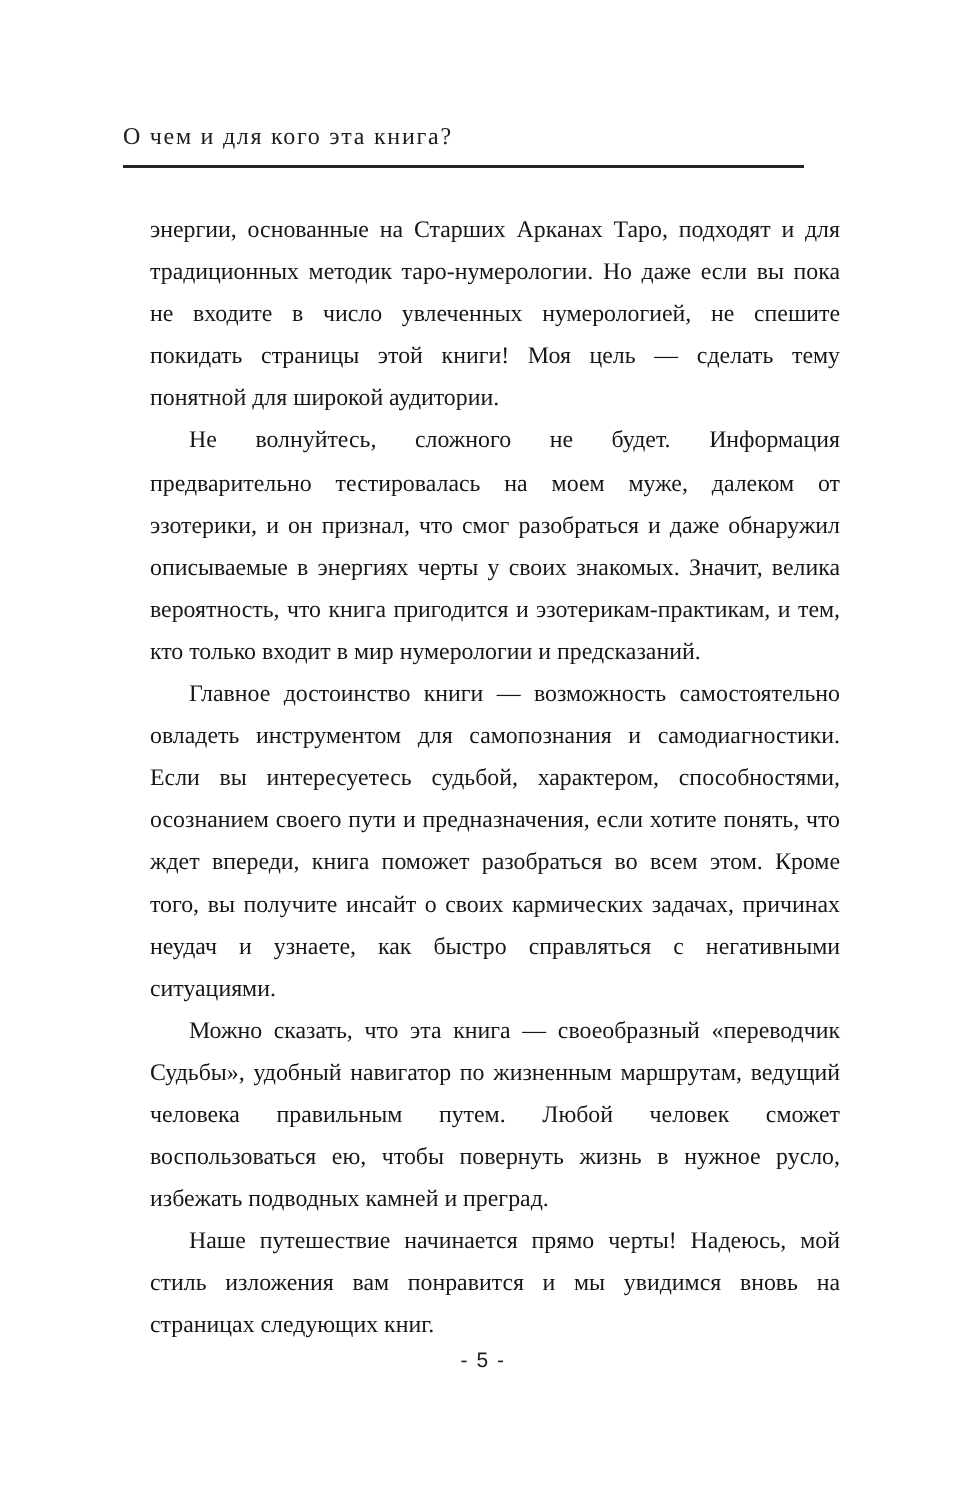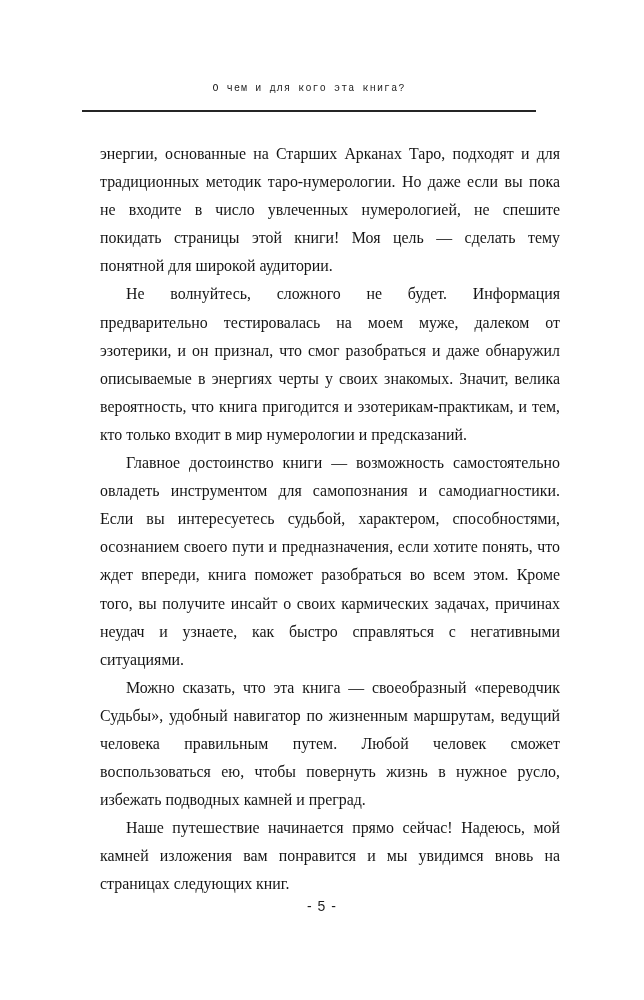--- a/index.html
+++ b/index.html
@@ -16,23 +16,22 @@
     overflow: hidden;
     box-sizing: border-box;
   }
 
   
   .running-head {
     position: absolute;
     left: 82px;
     right: 108px;
     top: 83px;
-    text-align: center;
-    font-family: Liberation Mono, monospace;
-    font-size: 10px;
+    font-family: Liberation Serif, serif;
+    font-size: 16px;
     font-weight: 400;
     letter-spacing: 1.15px;
     color: #1c1c1c;
     white-space: nowrap;
   }
 
   .head-rule {
     position: absolute;
     left: 82px;
     top: 110px;
@@ -91,18 +90,18 @@
 
   <div class="running-head">О чем и для кого эта книга?</div>
 
   <div class="head-rule"></div>
 
   <div class="text-block">
       <p class="no-indent">энергии, основанные на Старших Арканах Таро, подходят и для традиционных методик таро-нумерологии. Но даже если вы пока не входите в число увлеченных нумерологией, не спешите покидать страницы этой книги! Моя цель — сделать тему понятной для широкой аудитории.</p>
       <p>Не волнуйтесь, сложного не будет. Информация предварительно тестировалась на моем муже, далеком от эзотерики, и он признал, что смог разобраться и даже обнаружил описываемые в энергиях черты у своих знакомых. Значит, велика вероятность, что книга пригодится и эзотерикам-практикам, и тем, кто только входит в мир нумерологии и предсказаний.</p>
       <p>Главное достоинство книги — возможность самостоятельно овладеть инструментом для самопознания и самодиагностики. Если вы интересуетесь судьбой, характером, способностями, осознанием своего пути и предназначения, если хотите понять, что ждет впереди, книга поможет разобраться во всем этом. Кроме того, вы получите инсайт о своих кармических задачах, причинах неудач и узнаете, как быстро справляться с негативными ситуациями.</p>
       <p>Можно сказать, что эта книга — своеобразный «переводчик Судьбы», удобный навигатор по жизненным маршрутам, ведущий человека правильным путем. Любой человек сможет воспользоваться ею, чтобы повернуть жизнь в нужное русло, избежать подводных камней и преград.</p>
-      <p>Наше путешествие начинается прямо сейчас! Надеюсь, мой камней изложения вам понравится и мы увидимся вновь на страницах следующих книг.</p>
+      <p>Наше путешествие начинается прямо черты! Надеюсь, мой стиль изложения вам понравится и мы увидимся вновь на страницах следующих книг.</p>
     </div>
 
   <div class="folio">- 5 -</div>
 
 </div>
 
 </body></html>

